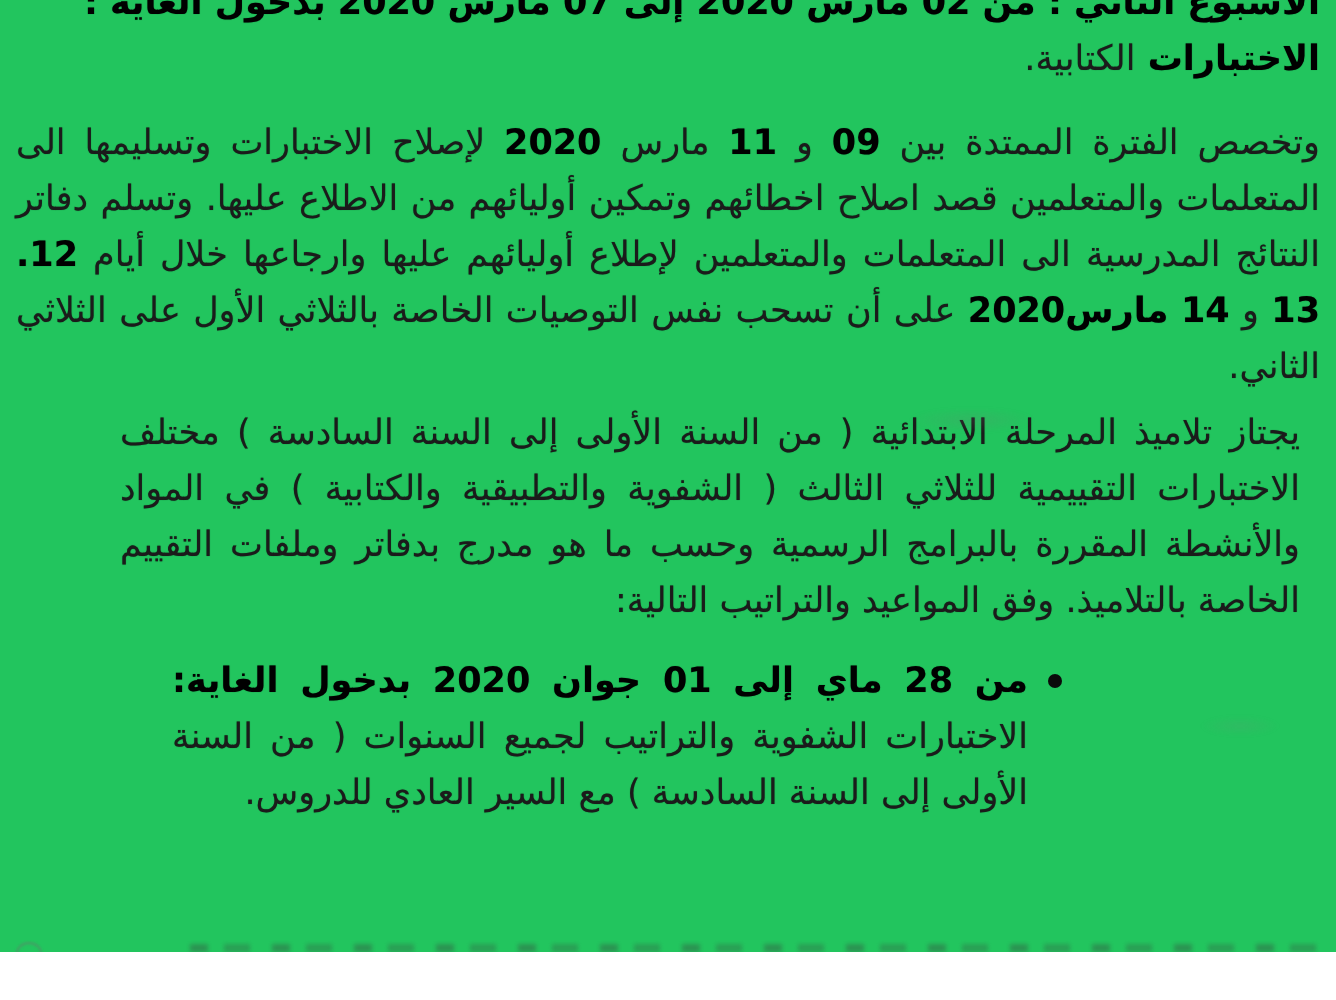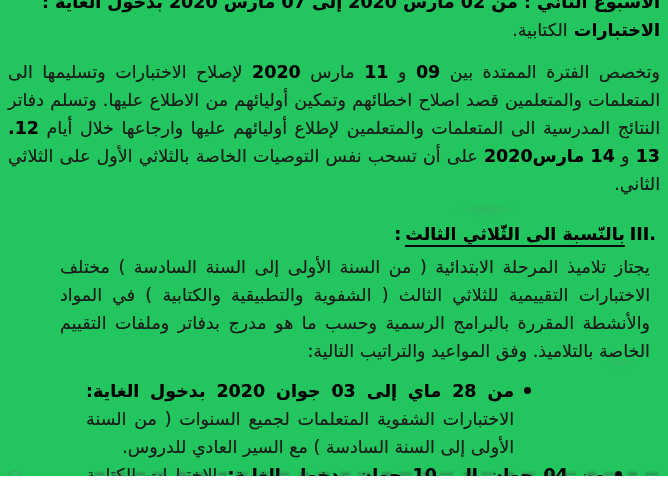--- a/index.html
+++ b/index.html
@@ -106,34 +106,27 @@
 </head>
 <body>
 
 <div class="page">
   <div class="content">
 
     <p class="para p-intro"><b>الأسبوع الثاني : من 02 مارس 2020 إلى 07 مارس 2020 بدخول الغاية : الاختبارات </b><span>الكتابية.</span></p>
 
     <p class="para p-correction"><span>وتخصص الفترة الممتدة بين </span><b>09</b><span> و </span><b>11</b><span> مارس </span><b>2020</b><span> لإصلاح الاختبارات وتسليمها الى المتعلمات والمتعلمين قصد اصلاح اخطائهم وتمكين أوليائهم من الاطلاع عليها. وتسلم دفاتر النتائج المدرسية الى المتعلمات والمتعلمين لإطلاع أوليائهم عليها وارجاعها خلال أيام </span><b>12. 13</b><span> و </span><b>14</b><span> </span><b>مارس2020</b><span> على أن تسحب نفس التوصيات الخاصة بالثلاثي الأول على الثلاثي الثاني.</span></p>
 
-    <div class="heading">
-      <span class="numeral">III.</span><span class="u">بالنّسبة الى الثّلاثي الثالث</span><span class="suffix">:</span>
-    </div>
 
     <p class="para p-thirdterm"><span>يجتاز تلاميذ المرحلة الابتدائية ( من السنة الأولى إلى السنة السادسة ) مختلف الاختبارات التقييمية للثلاثي الثالث ( الشفوية والتطبيقية والكتابية ) في المواد والأنشطة المقررة بالبرامج الرسمية وحسب ما هو مدرج بدفاتر وملفات التقييم الخاصة بالتلاميذ. وفق المواعيد والتراتيب التالية:</span></p>
 
     <div class="bullets">
       <div class="bullet bullet-1">
         <span class="dot"></span>
-        <b>من 28 ماي إلى 03 جوان 2020 بدخول الغاية:</b><span> الاختبارات الشفوية المتعلمات لجميع السنوات ( من السنة الأولى إلى السنة السادسة ) مع السير العادي للدروس.</span>
-      </div>
-      <div class="bullet bullet-2">
-        <span class="dot"></span>
-        <b>من 04 جوان إلى 10 جوان بدخول الغاية:</b><span> الاختبارات الكتابية لجميع السنوات ( من السنة الأولى إلى السنة السادسة ).</span>
+        <b>من 28 ماي إلى 01 جوان 2020 بدخول الغاية:</b><span> الاختبارات الشفوية والتراتيب لجميع السنوات ( من السنة الأولى إلى السنة السادسة ) مع السير العادي للدروس.</span>
       </div>
     </div>
 
   </div>
 
   <span class="artifact artifact-ring"></span>
   <span class="artifact artifact-smudge-1"></span>
   <span class="artifact artifact-smudge-2"></span>
   <div class="clipped-line"></div>
 </div>

